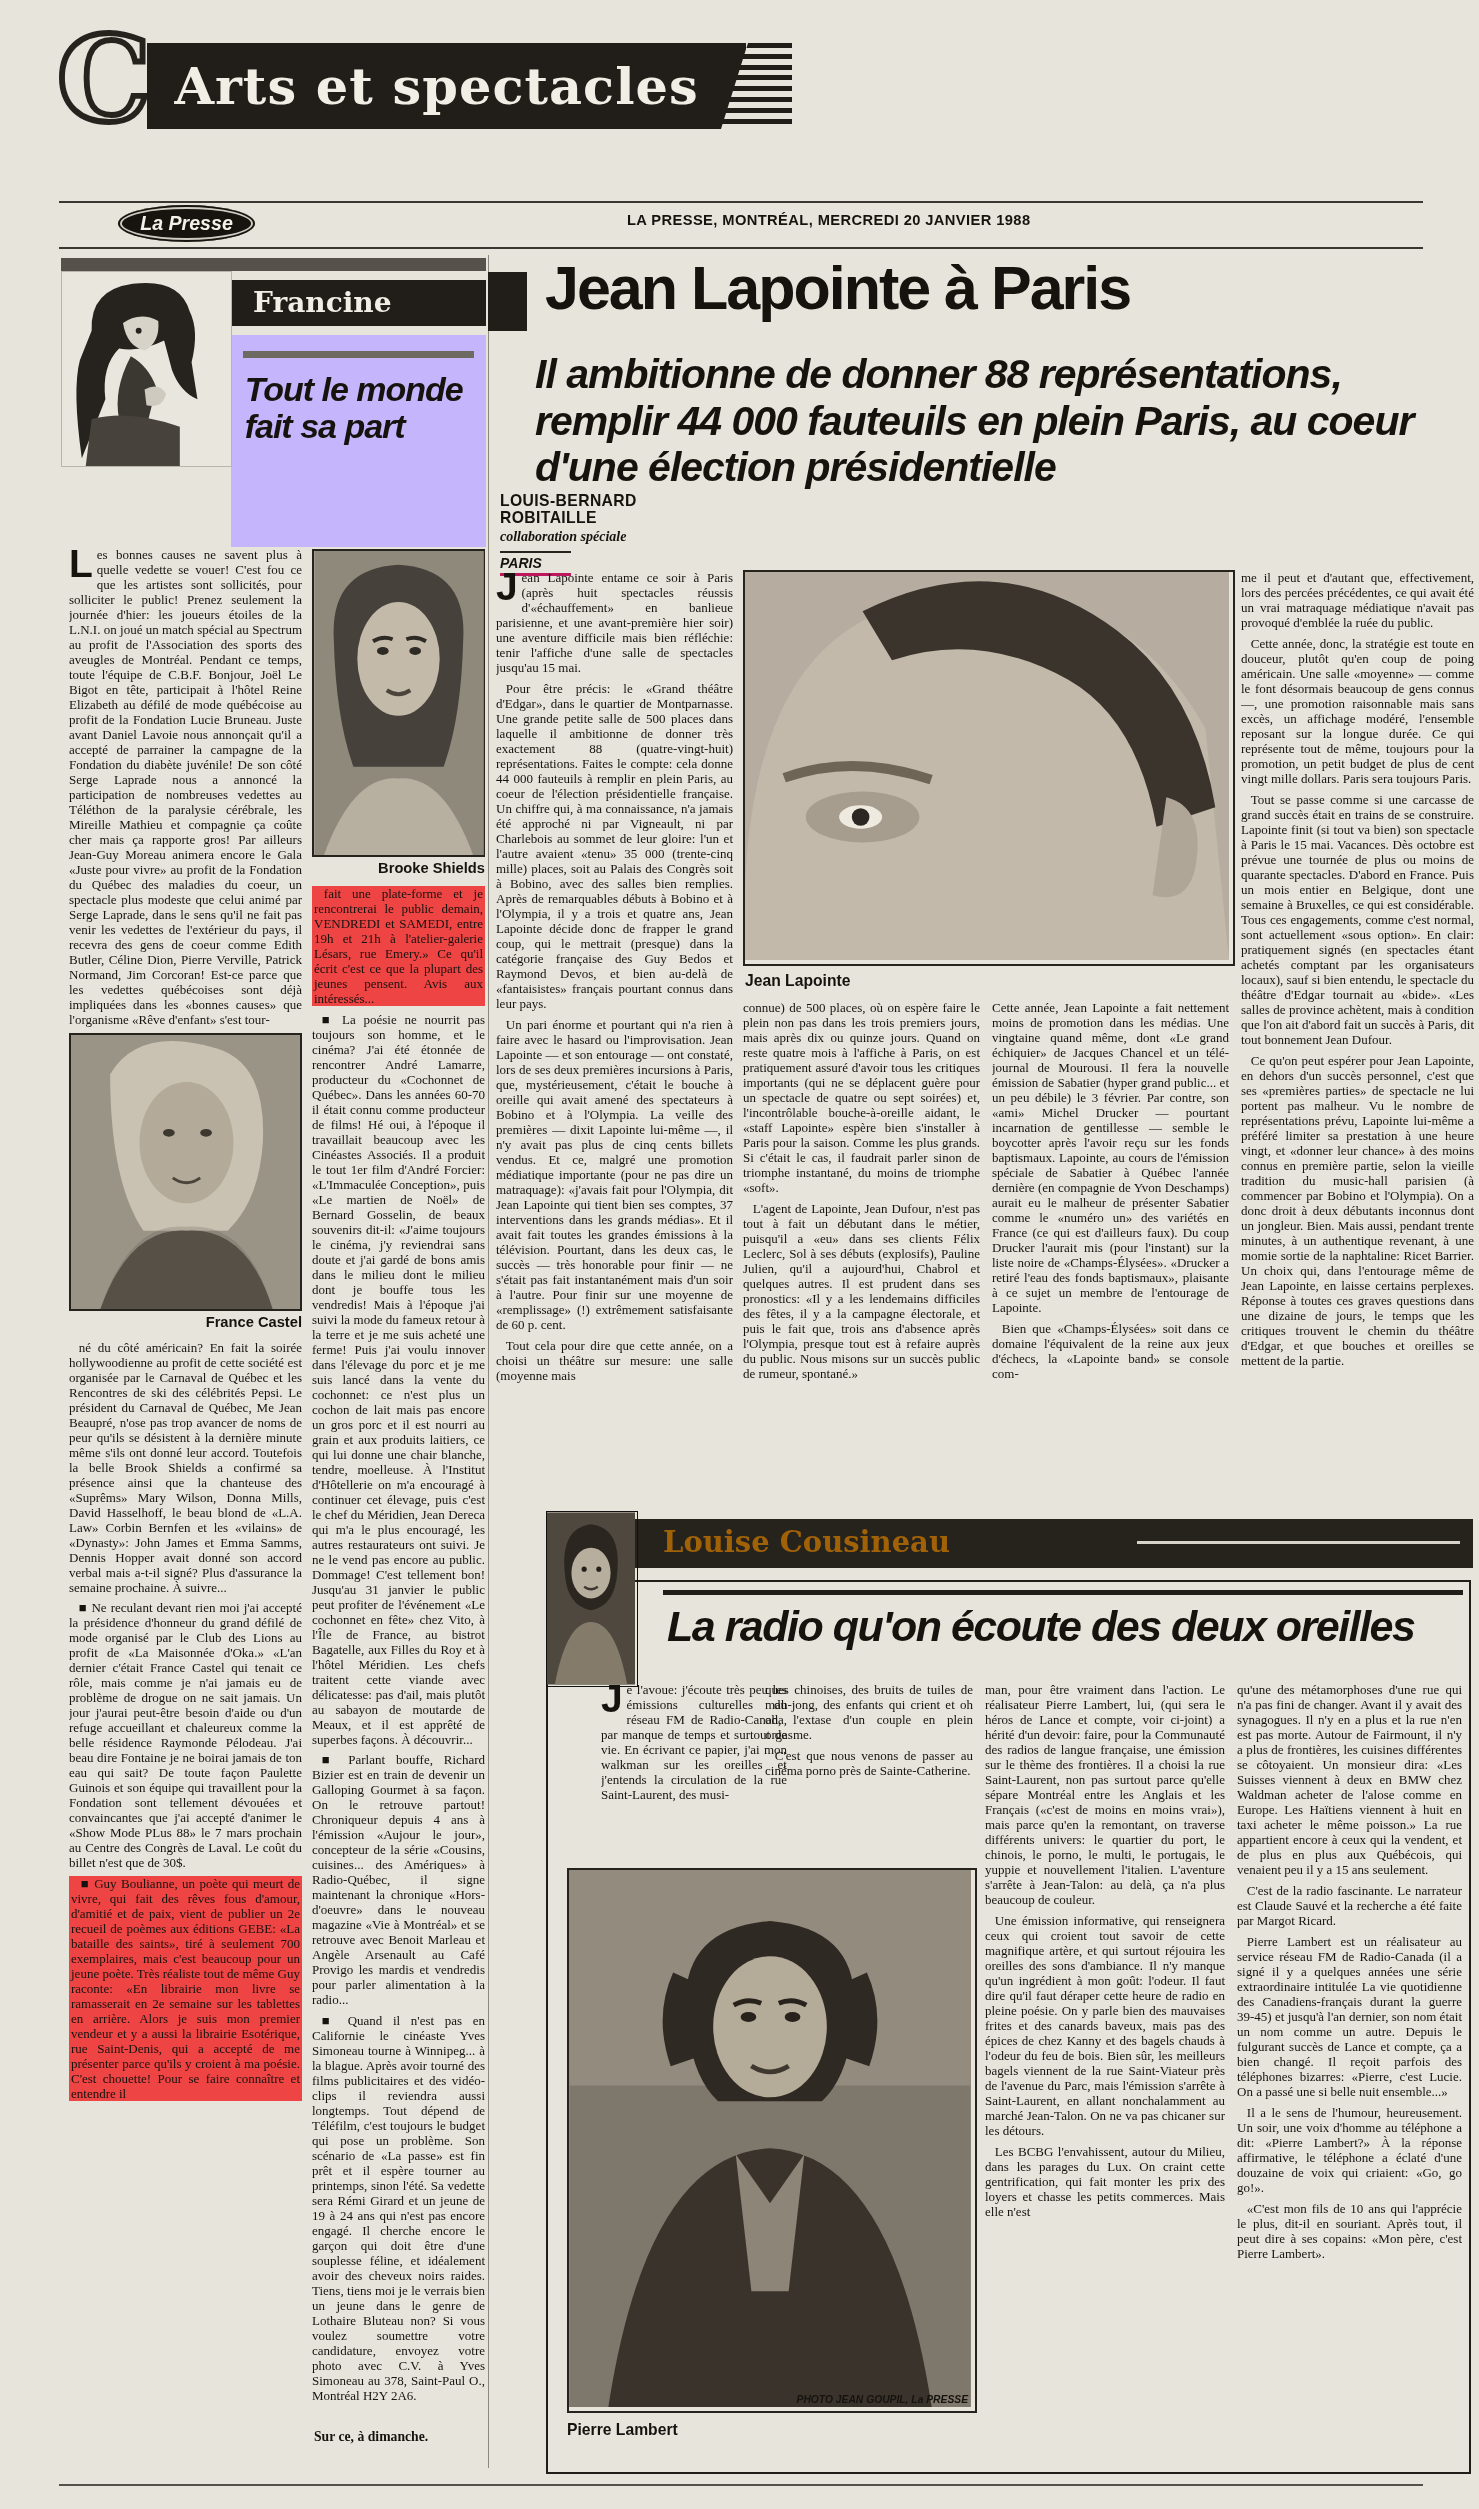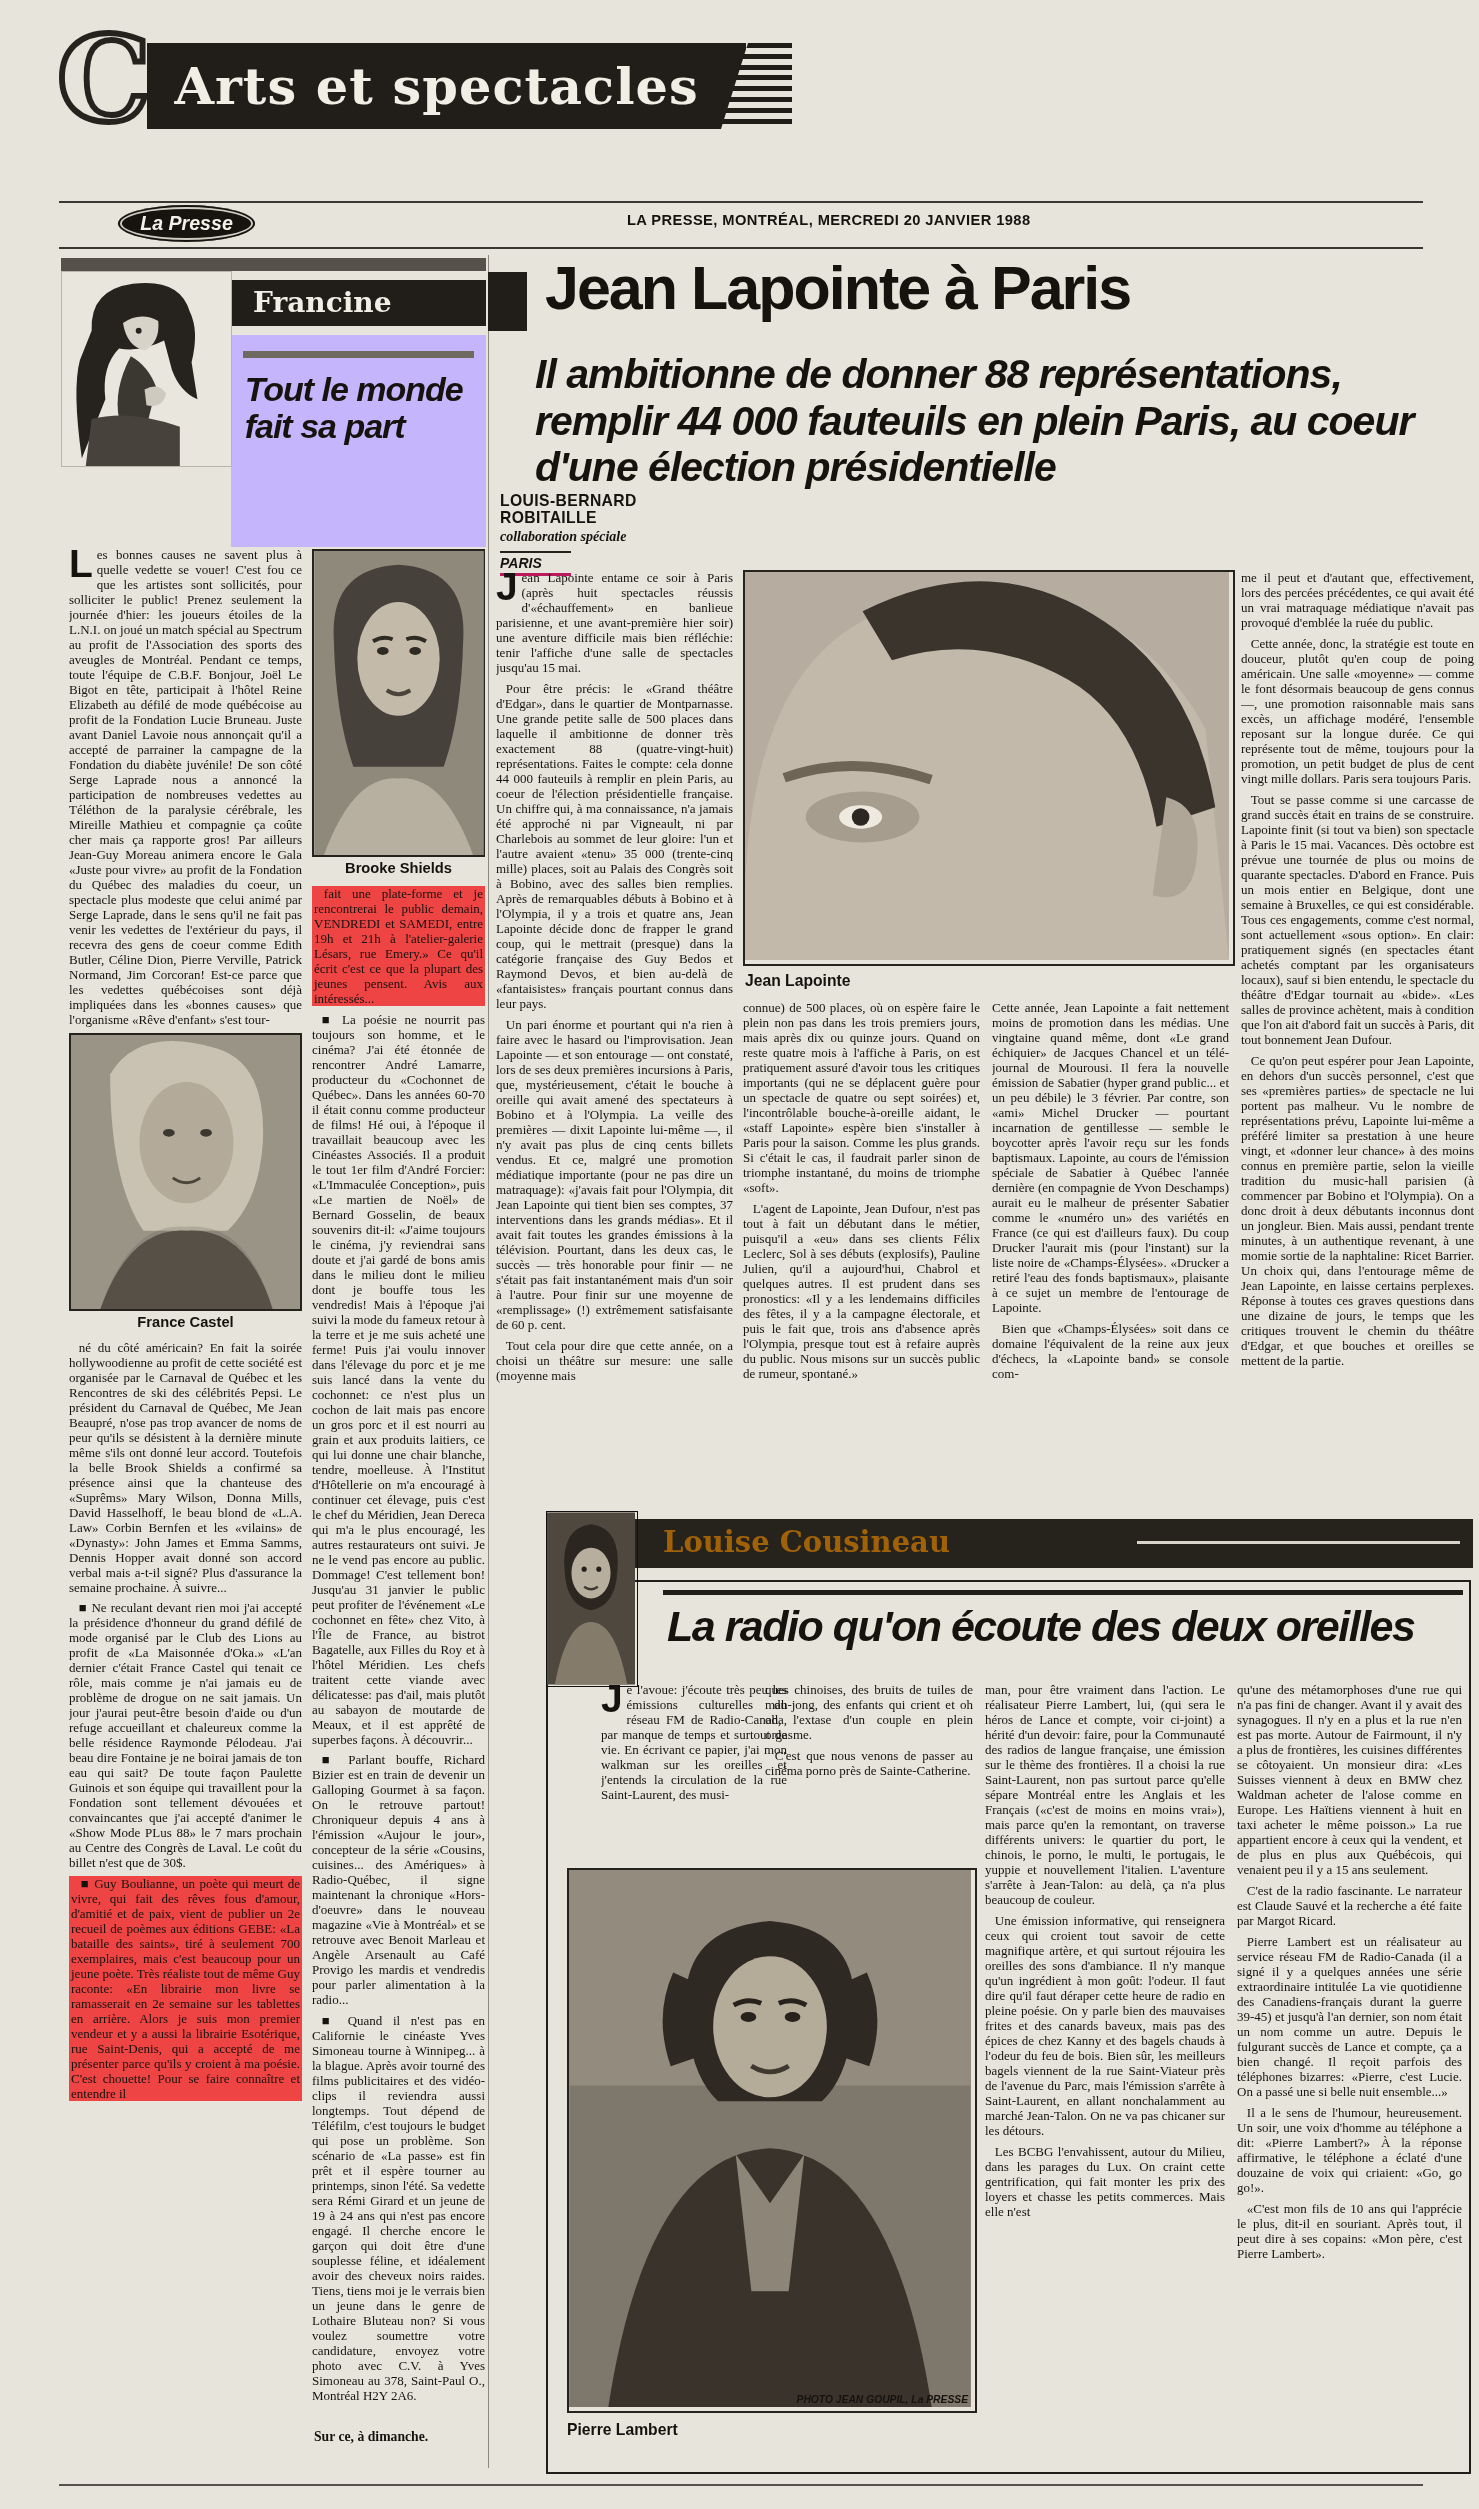--- a/index.html
+++ b/index.html
@@ -34,21 +34,21 @@
               font-size:34px;line-height:1.08;padding:0 0 0 13.7px;letter-spacing:-1px;}
   
   .col{overflow:hidden;text-align:justify;font-size:13px;line-height:15px;}
   .col p{margin:0 0 5.9px 0;text-indent:9.8px;}
   .col .paras:first-child p:first-child{text-indent:0;}
   .dropcap p:first-child{text-indent:0;}
   .dropcap p:first-child::first-letter{float:left;font-family:"Liberation Sans",sans-serif;
         font-weight:bold;font-size:39px;line-height:29px;padding:2px 3.9px 0 0;}
   .hl p{background:#ef4444;padding:0 2px;}
   .caption{font-family:"Liberation Sans",sans-serif;font-weight:bold;font-size:14.7px;
-           margin:3.9px 0 9.8px 0;text-align:center;}
+           margin:3.9px 0 9.8px 0;text-align:right;}
   .inline-photo{border:2px solid #26231f;line-height:0;margin-top:2px;}
   .inline-photo svg{display:block;}
   .signoff{font-weight:bold;font-size:13.7px;}
   
   .l-bullet{left:488px;top:272px;width:39px;height:59px;background:#211e1a;}
   .l-headline{left:545px;top:253px;font-family:"Liberation Sans",sans-serif;font-weight:bold;
               font-size:61px;letter-spacing:-2px;}
   .l-subhead{left:535px;top:351px;width:939px;font-family:"Liberation Sans",sans-serif;font-weight:bold;
              font-style:italic;font-size:41px;line-height:1.14;letter-spacing:-1px;}
   .l-byline{left:500px;top:492px;width:176px;font-family:"Liberation Sans",sans-serif;}

